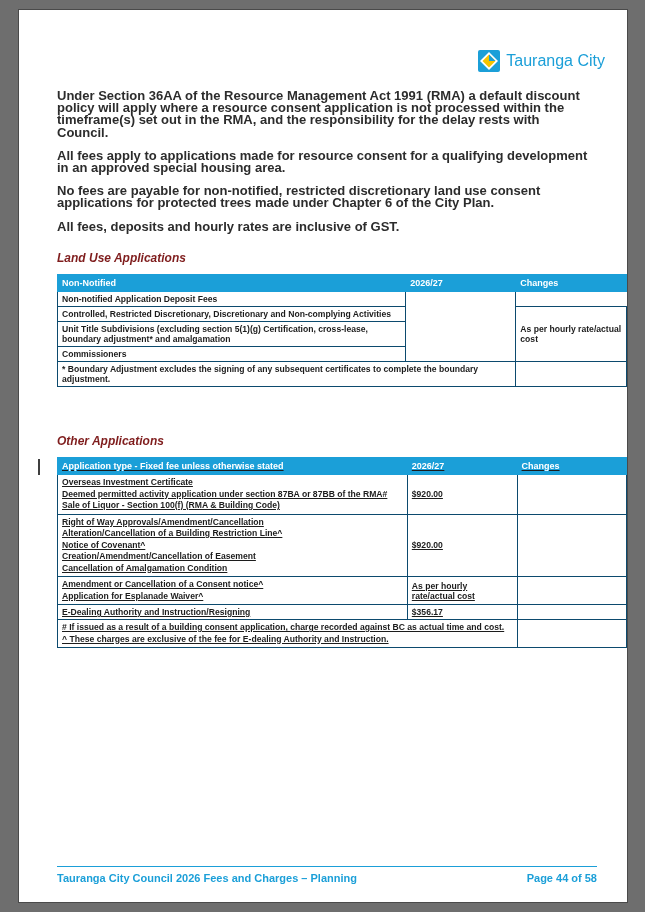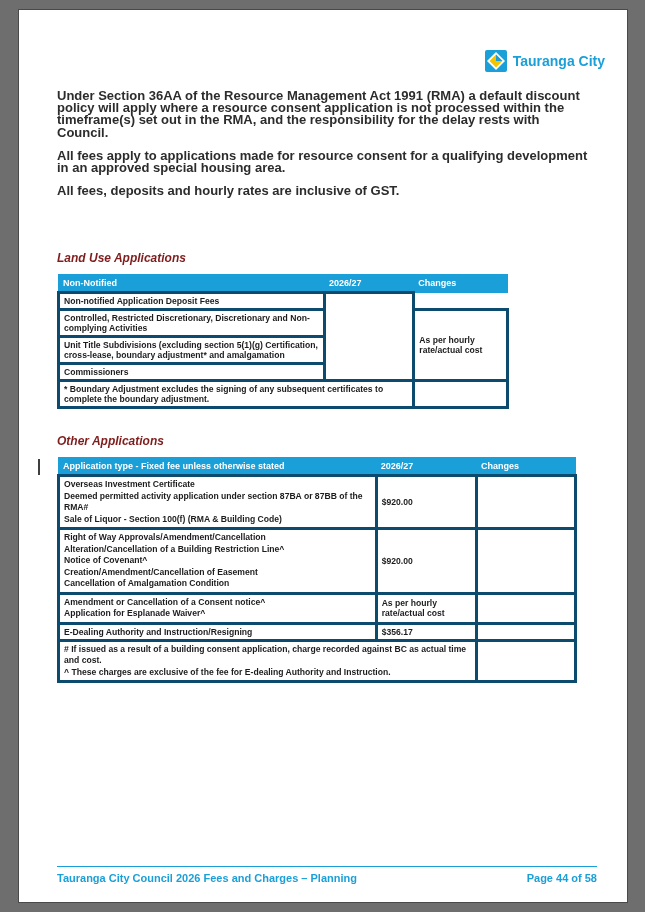--- a/index.html
+++ b/index.html
@@ -33,22 +33,22 @@
     align-items: center;
     gap: 4px;
   }
   .logo-diamond {
     width: 26px;
     height: 26px;
     position: relative;
   }
   .logo-diamond svg { display: block; }
   .logo-text {
-    font-size: 14px;
-    font-weight: bold;
+    font-size: 16px;
+    font-weight: normal;
     color: #1b9fd8;
     letter-spacing: 0px;
   }
 
   .body-copy {
     position: absolute;
     left: 38px;
     top: 80px;
     width: 535px;
   }
@@ -73,30 +73,31 @@
   
   table {
     border-collapse: collapse;
     font-size: 8.6px;
     color: #1c1c1c;
   }
   table.lu {
     position: absolute;
     left: 38px;
     top: 264px;
-    width: 452px;
+    width: 570px;
   }
   table.oa {
     position: absolute;
     left: 38px;
     top: 447px;
-    width: 520px;
+    width: 570px;
+    text-decoration: underline;
   }
   td, th {
-    border: 3px solid #0c4a6e;
+    border: 1px solid #0c4a6e;
     padding: 2px 4px;
     vertical-align: top;
     text-align: left;
     font-weight: bold;
   }
   thead th {
     background: #1b9fd8;
     color: #ffffff;
     font-size: 9px;
     padding: 3px 4px;
@@ -156,20 +157,21 @@
         <polygon points="13,6.5 19.5,13 13,19.5 6.5,13" fill="#f5c400"></polygon>
         <polygon points="13,6.5 19.5,13 13,13" fill="#1b9fd8"></polygon>
       </svg>
     </span>
     <span class="logo-text">Tauranga City</span>
   </div>
 
   <div class="body-copy">
     <p>Under Section 36AA of the Resource Management Act 1991 (RMA) a default discount policy will apply where a resource consent application is not processed within the timeframe(s) set out in the RMA, and the responsibility for the delay rests with Council.</p>
     <p>All fees apply to applications made for resource consent for a qualifying development in an approved special housing area.</p>
+    <p>No fees are payable for non-notified, restricted discretionary land use consent applications for protected trees made under Chapter 6 of the City Plan.</p>
     <p>All fees, deposits and hourly rates are inclusive of GST.</p>
   </div>
 
   <h2 class="section-heading sec1-heading">Land Use Applications</h2>
 
   <table class="lu">
     <thead>
       <tr>
         <th class="col-a">Non-Notified</th>
         <th class="col-b">2026/27</th>

